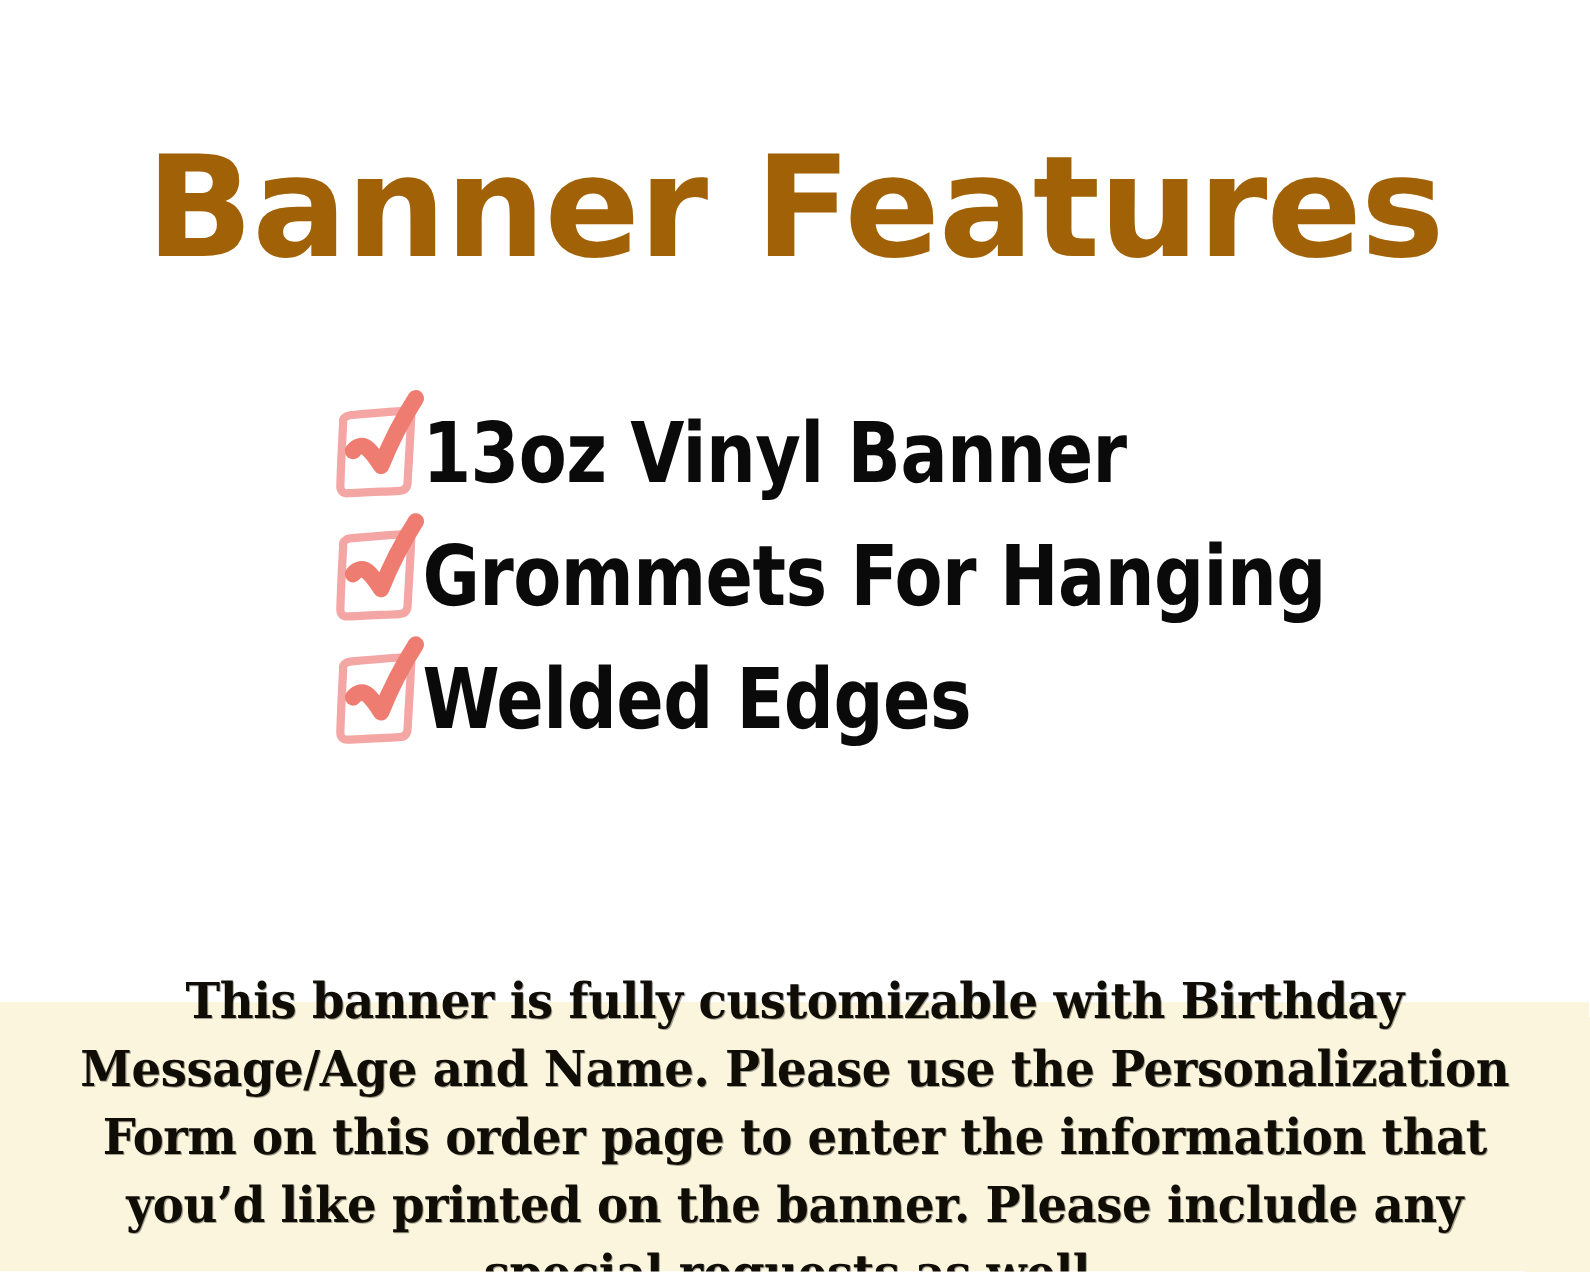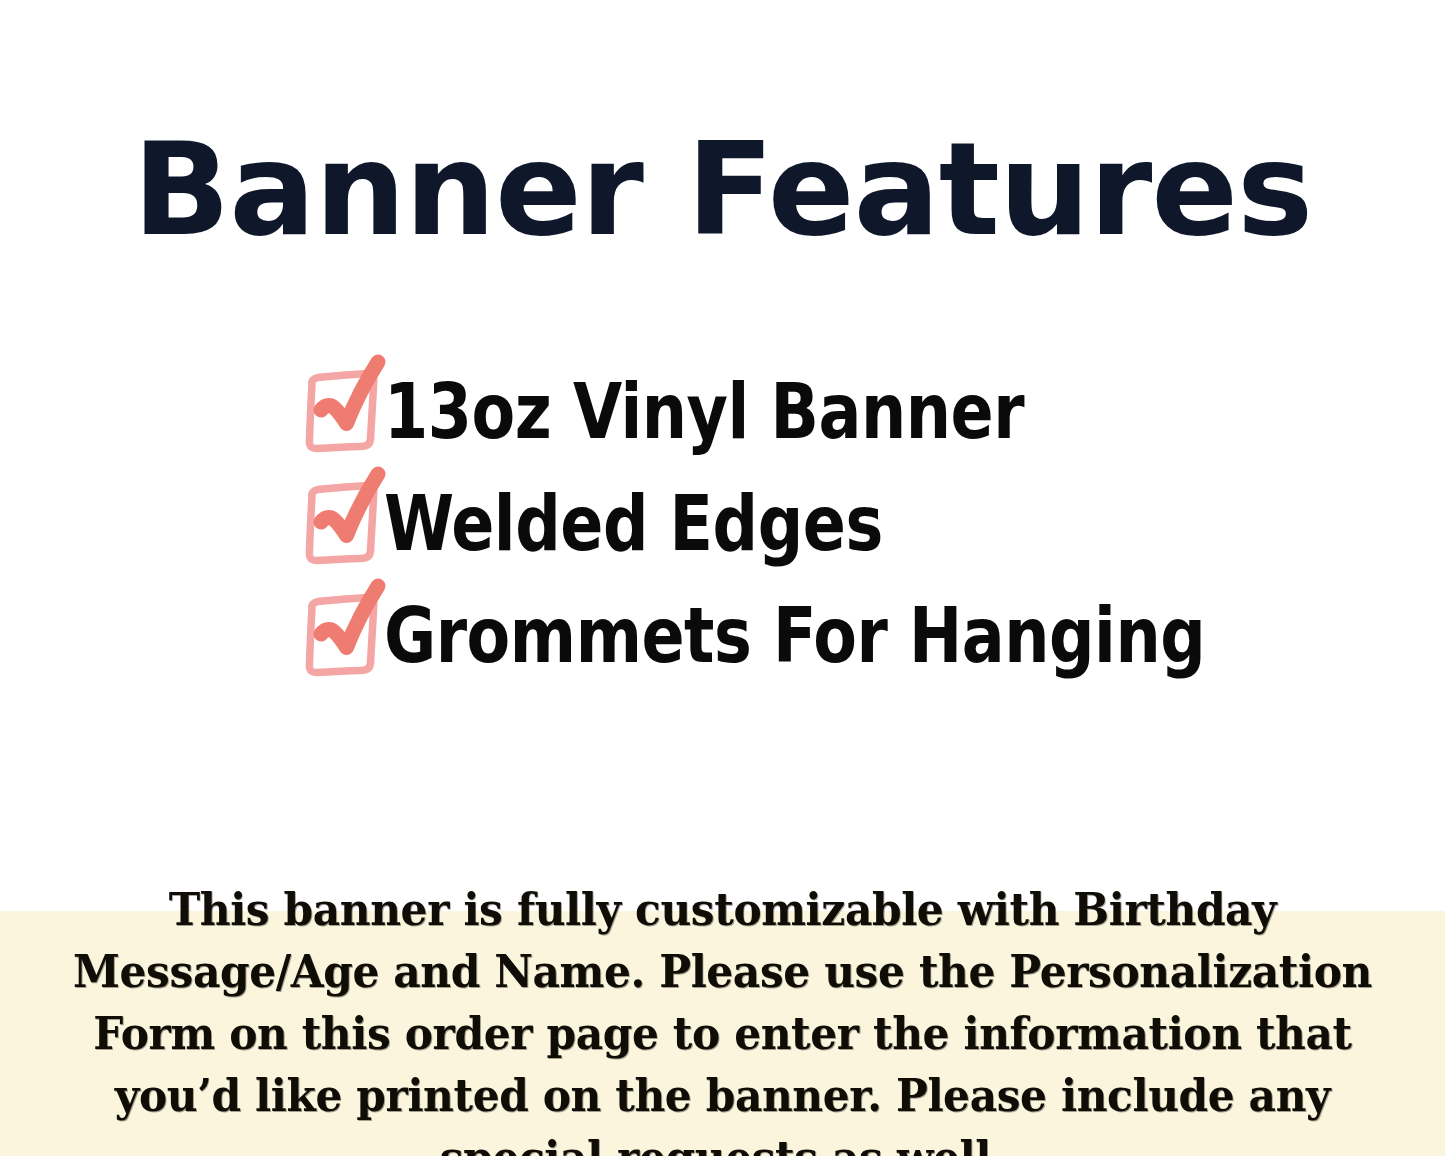--- a/index.html
+++ b/index.html
@@ -24,21 +24,21 @@
     position:absolute;
     left:0;
     top:126px;
     width:1445px;
     text-align:center;
     font-family:"DejaVu Sans", sans-serif;
     font-weight:bold;
     font-size:128px;
     line-height:1.0;
     letter-spacing:-1px;
-    color:#0f172a;
+    color:#a16207;
     white-space:nowrap;
   }
 
   
   #features {
     position:absolute;
     left:300px;
     top:356px;
     width:1140px;
   }
@@ -125,34 +125,34 @@
     <div class="feature-row">
       <span class="check-icon">
         <svg viewBox="0 0 92 104" xmlns="http://www.w3.org/2000/svg">
           <path d="M14 24 C13 21 16 18 20 17.5 C34 16 54 14.5 70 13.5 C74 13.3 76 15 75.8 19
                    C75 38 73.5 60 72.5 79 C72.2 84 69.5 86 65 86.2 C48 87 30 88 18 88.4
                    C13.6 88.6 11.2 86 11.4 81.5 C12 62 13 42 14 24 Z" fill="none" stroke="#F4A6A4" stroke-width="7.5" stroke-linecap="round" stroke-linejoin="round"></path>
           <path d="M23 50 C27 45 32 44 36.5 48 C41.5 52.5 45 58 48.5 63.5
                    C55 47 66 24 80 2" fill="none" stroke="#EF7C71" stroke-width="15" stroke-linecap="round" stroke-linejoin="round"></path>
         </svg>
       </span>
-      <span class="feature-label">Welded Edges</span>
+      <span class="feature-label">Grommets For Hanging</span>
     </div>
 
     <div class="feature-row">
       <span class="check-icon">
         <svg viewBox="0 0 92 104" xmlns="http://www.w3.org/2000/svg">
           <path d="M14 24 C13 21 16 18 20 17.5 C34 16 54 14.5 70 13.5 C74 13.3 76 15 75.8 19
                    C75 38 73.5 60 72.5 79 C72.2 84 69.5 86 65 86.2 C48 87 30 88 18 88.4
                    C13.6 88.6 11.2 86 11.4 81.5 C12 62 13 42 14 24 Z" fill="none" stroke="#F4A6A4" stroke-width="7.5" stroke-linecap="round" stroke-linejoin="round"></path>
           <path d="M23 50 C27 45 32 44 36.5 48 C41.5 52.5 45 58 48.5 63.5
                    C55 47 66 24 80 2" fill="none" stroke="#EF7C71" stroke-width="15" stroke-linecap="round" stroke-linejoin="round"></path>
         </svg>
       </span>
-      <span class="feature-label">Grommets For Hanging</span>
+      <span class="feature-label">Welded Edges</span>
     </div>
 
   </div>
 
   <div id="note-banner">
     <div id="note-text">This banner is fully customizable with Birthday Message/Age and Name. Please use the Personalization Form on this order page to enter the information that you’d like printed on the banner. Please include any special requests as well.</div>
   </div>
 
 </div>
 

